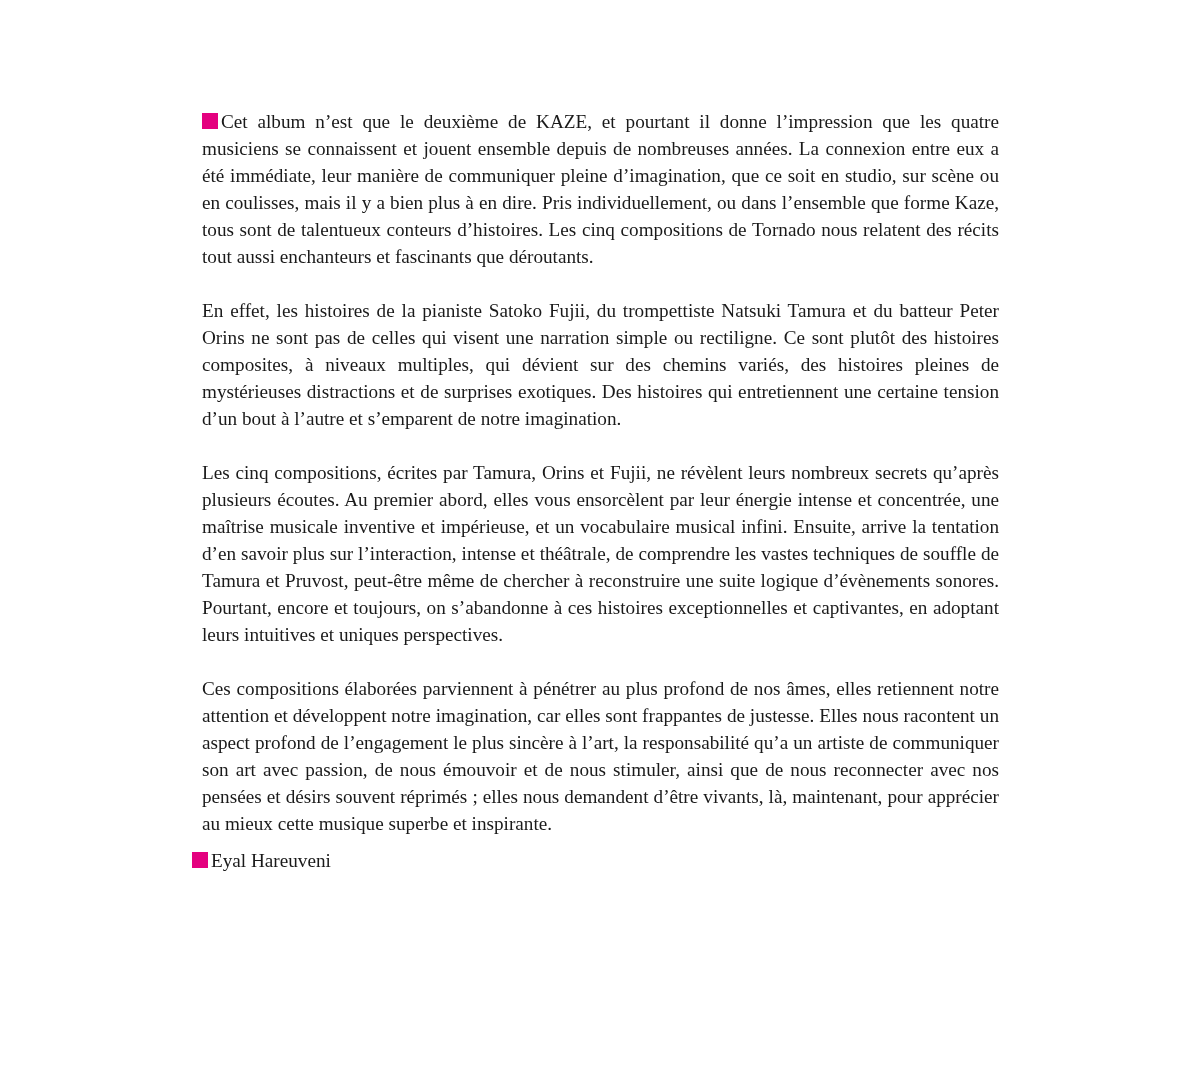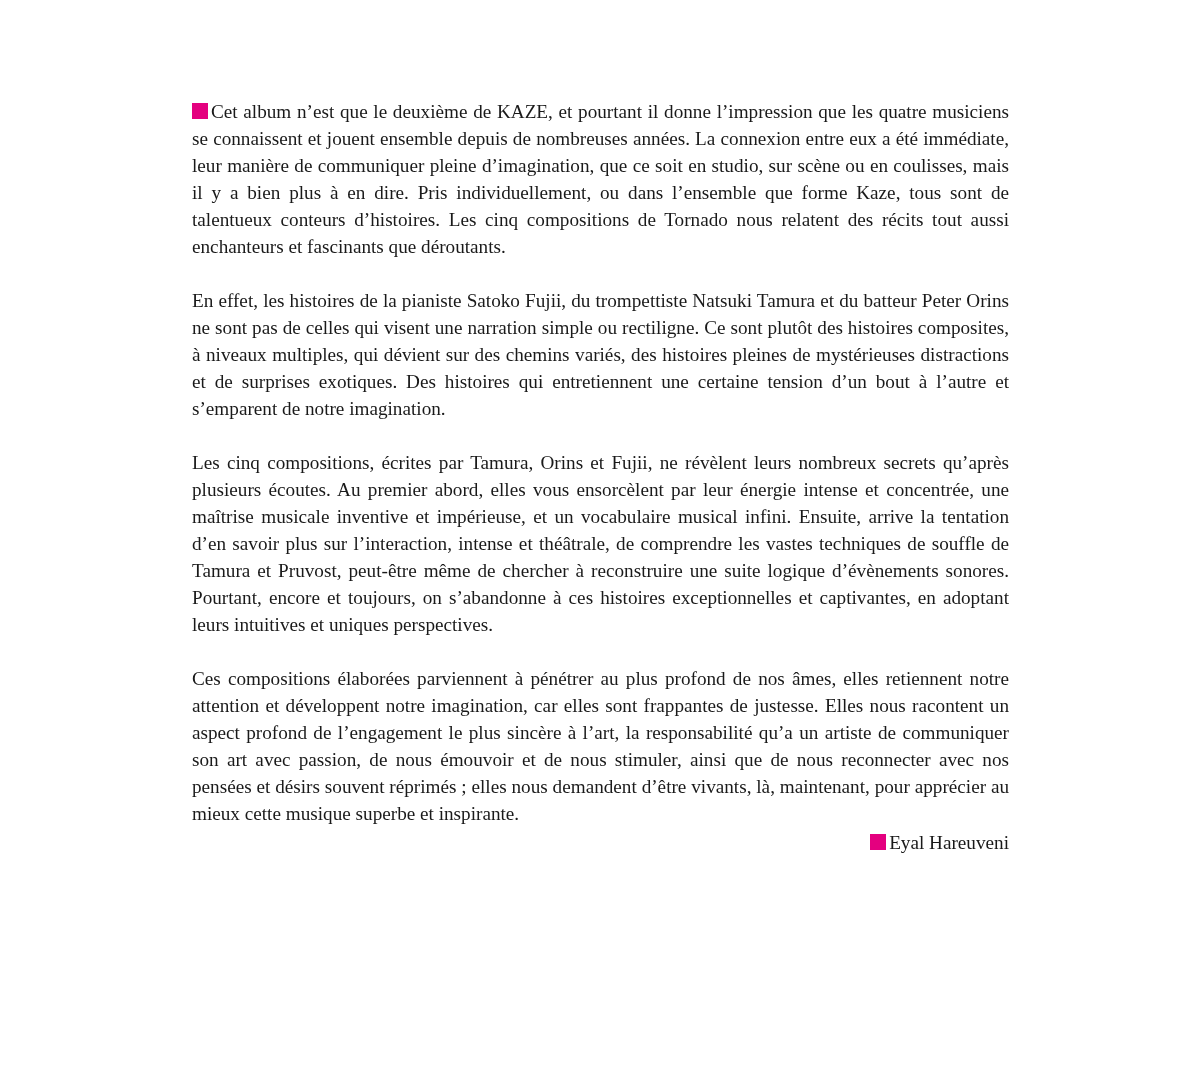--- a/index.html
+++ b/index.html
@@ -17,39 +17,39 @@
       position: absolute;
       left: 192px;
       top: 98px;
       width: 817px;
       font-family: "Liberation Serif", "DejaVu Serif", serif;
       font-size: 19.2px;
       line-height: 27px;
       color: #1a1a1a;
     }
     .para {
-      margin: 0;
+      margin: 10px;
       text-align: justify;
       text-align-last: left;
       hyphens: manual;
     }
     .para + .para {
       margin-top: 27px;
     }
     .marker {
       display: inline-block;
       width: 16px;
       height: 16px;
       background: #e4007f;
       vertical-align: -1px;
       margin-right: 3px;
     }
     .signature {
       margin-top: 2px;
-      text-align: right;
+      text-align: left;
       white-space: nowrap;
     }
     .signature .marker {
       margin-right: 3px;
     }
   </style>
 </head>
 <body>
 
 <div class="page">

